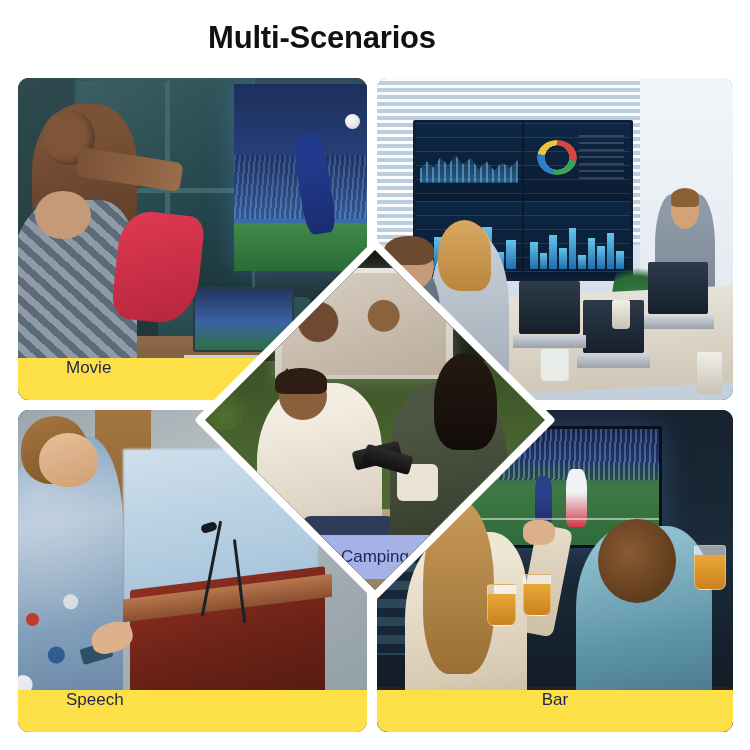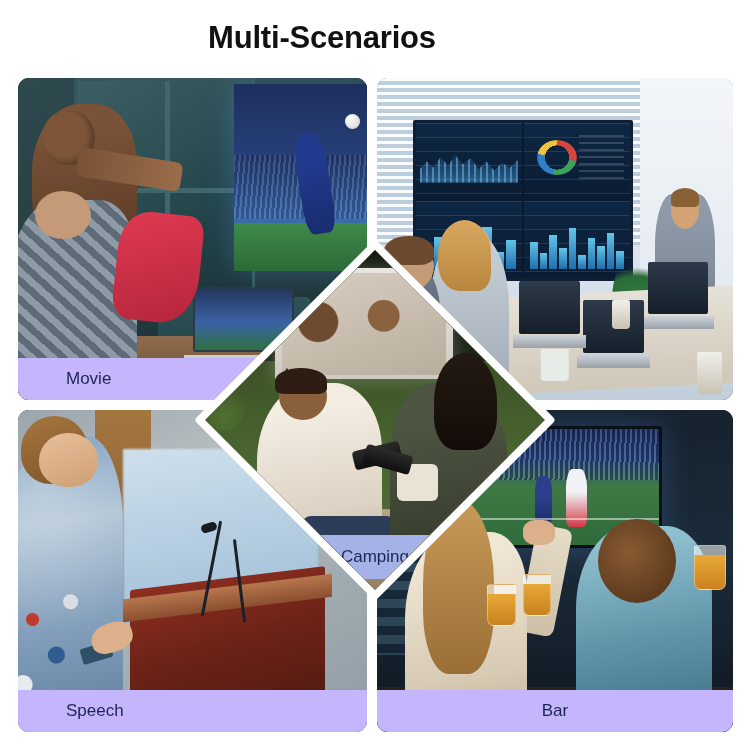--- a/index.html
+++ b/index.html
@@ -38,23 +38,23 @@
   .p-speech     { left: 0;     top: 332px; width: 349px; height: 322px; }
   .p-bar        { left: 359px; top: 332px; width: 356px; height: 322px; }
 
   .scene { position: absolute; inset: 0; overflow: hidden; }
 
   
   .band {
     position: absolute;
     left: 0; right: 0; bottom: 0;
     height: 42px;
-    background: #c4b5fd;
+    background: #fde047;
     display: flex;
-    align-items: center;
+    align-items: flex-start;
     z-index: 6;
   }
   .band span {
     font-size: 17px;
     color: #1d2550;
     font-weight: 400;
   }
   .band.left  { justify-content: flex-start; padding-left: 48px; }
   .band.center{ justify-content: center; }
 

